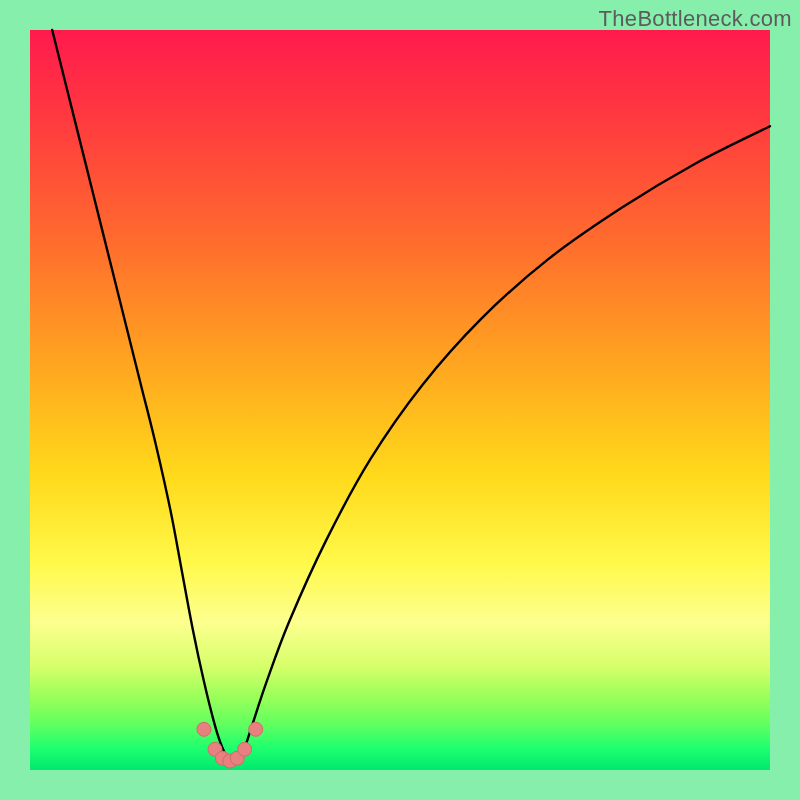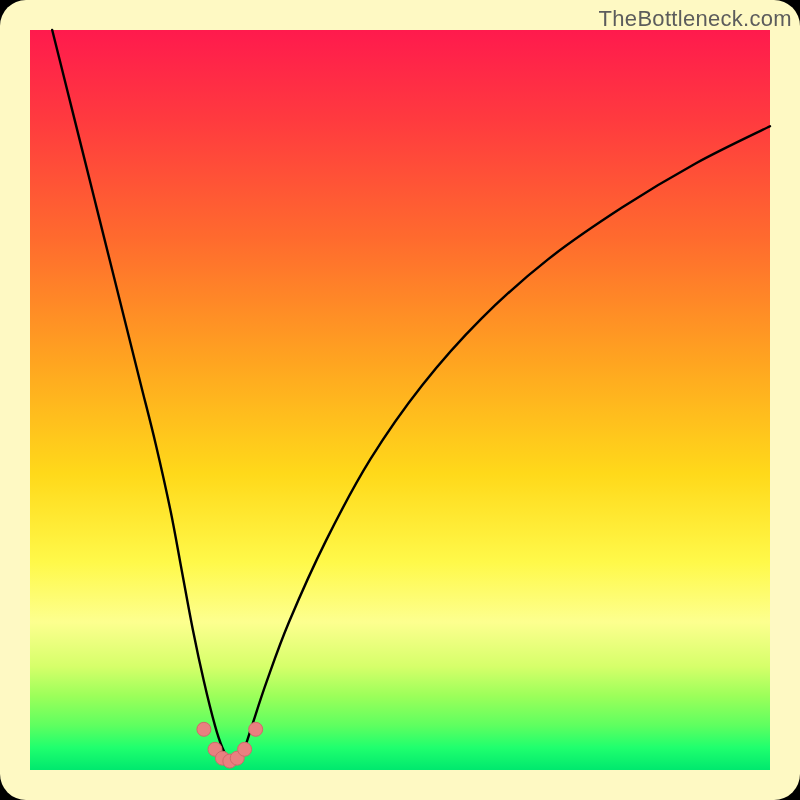--- a/index.html
+++ b/index.html
@@ -10,22 +10,21 @@
     background: #000;
     overflow: hidden;
     font-family: Arial, Helvetica, sans-serif;
   }
   .frame {
     position: absolute;
     top: 0;
     left: 0;
     width: 800px;
     height: 800px;
-    background: #fef9c3;
-    border-radius: 26px;
+    background: #86efac;
   }
   .gradient {
     position: absolute;
     top: 30px;
     left: 30px;
     width: 740px;
     height: 740px;
     
     background: linear-gradient(
       to bottom,

